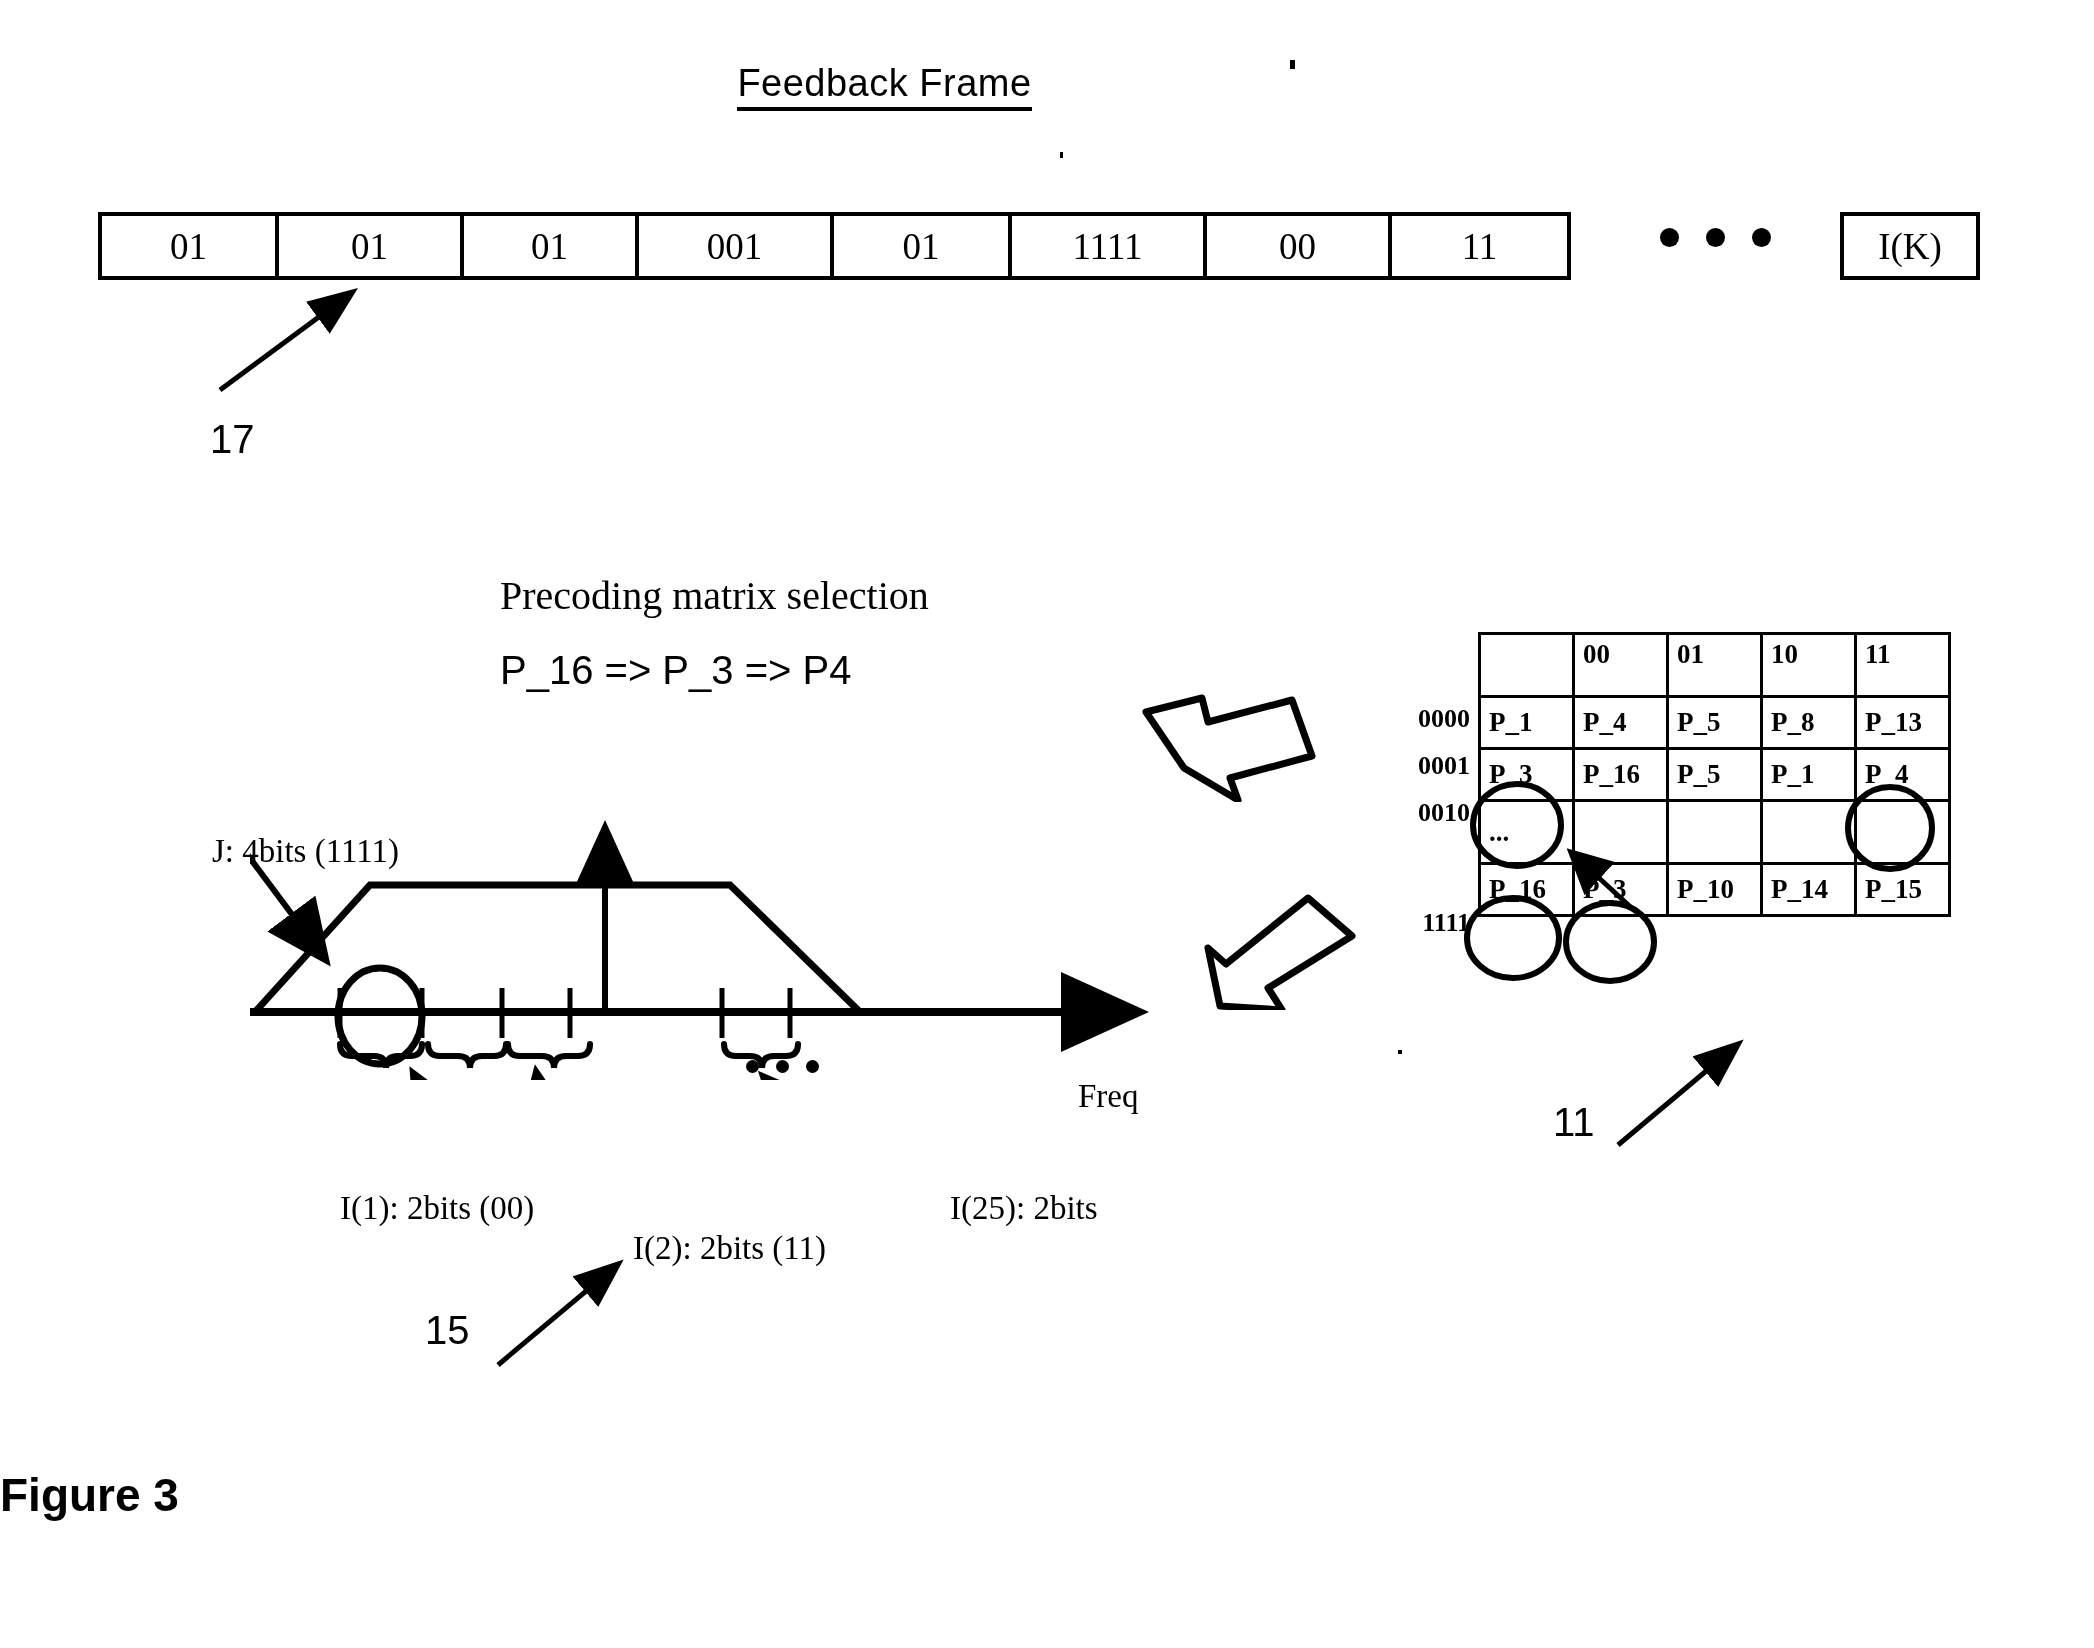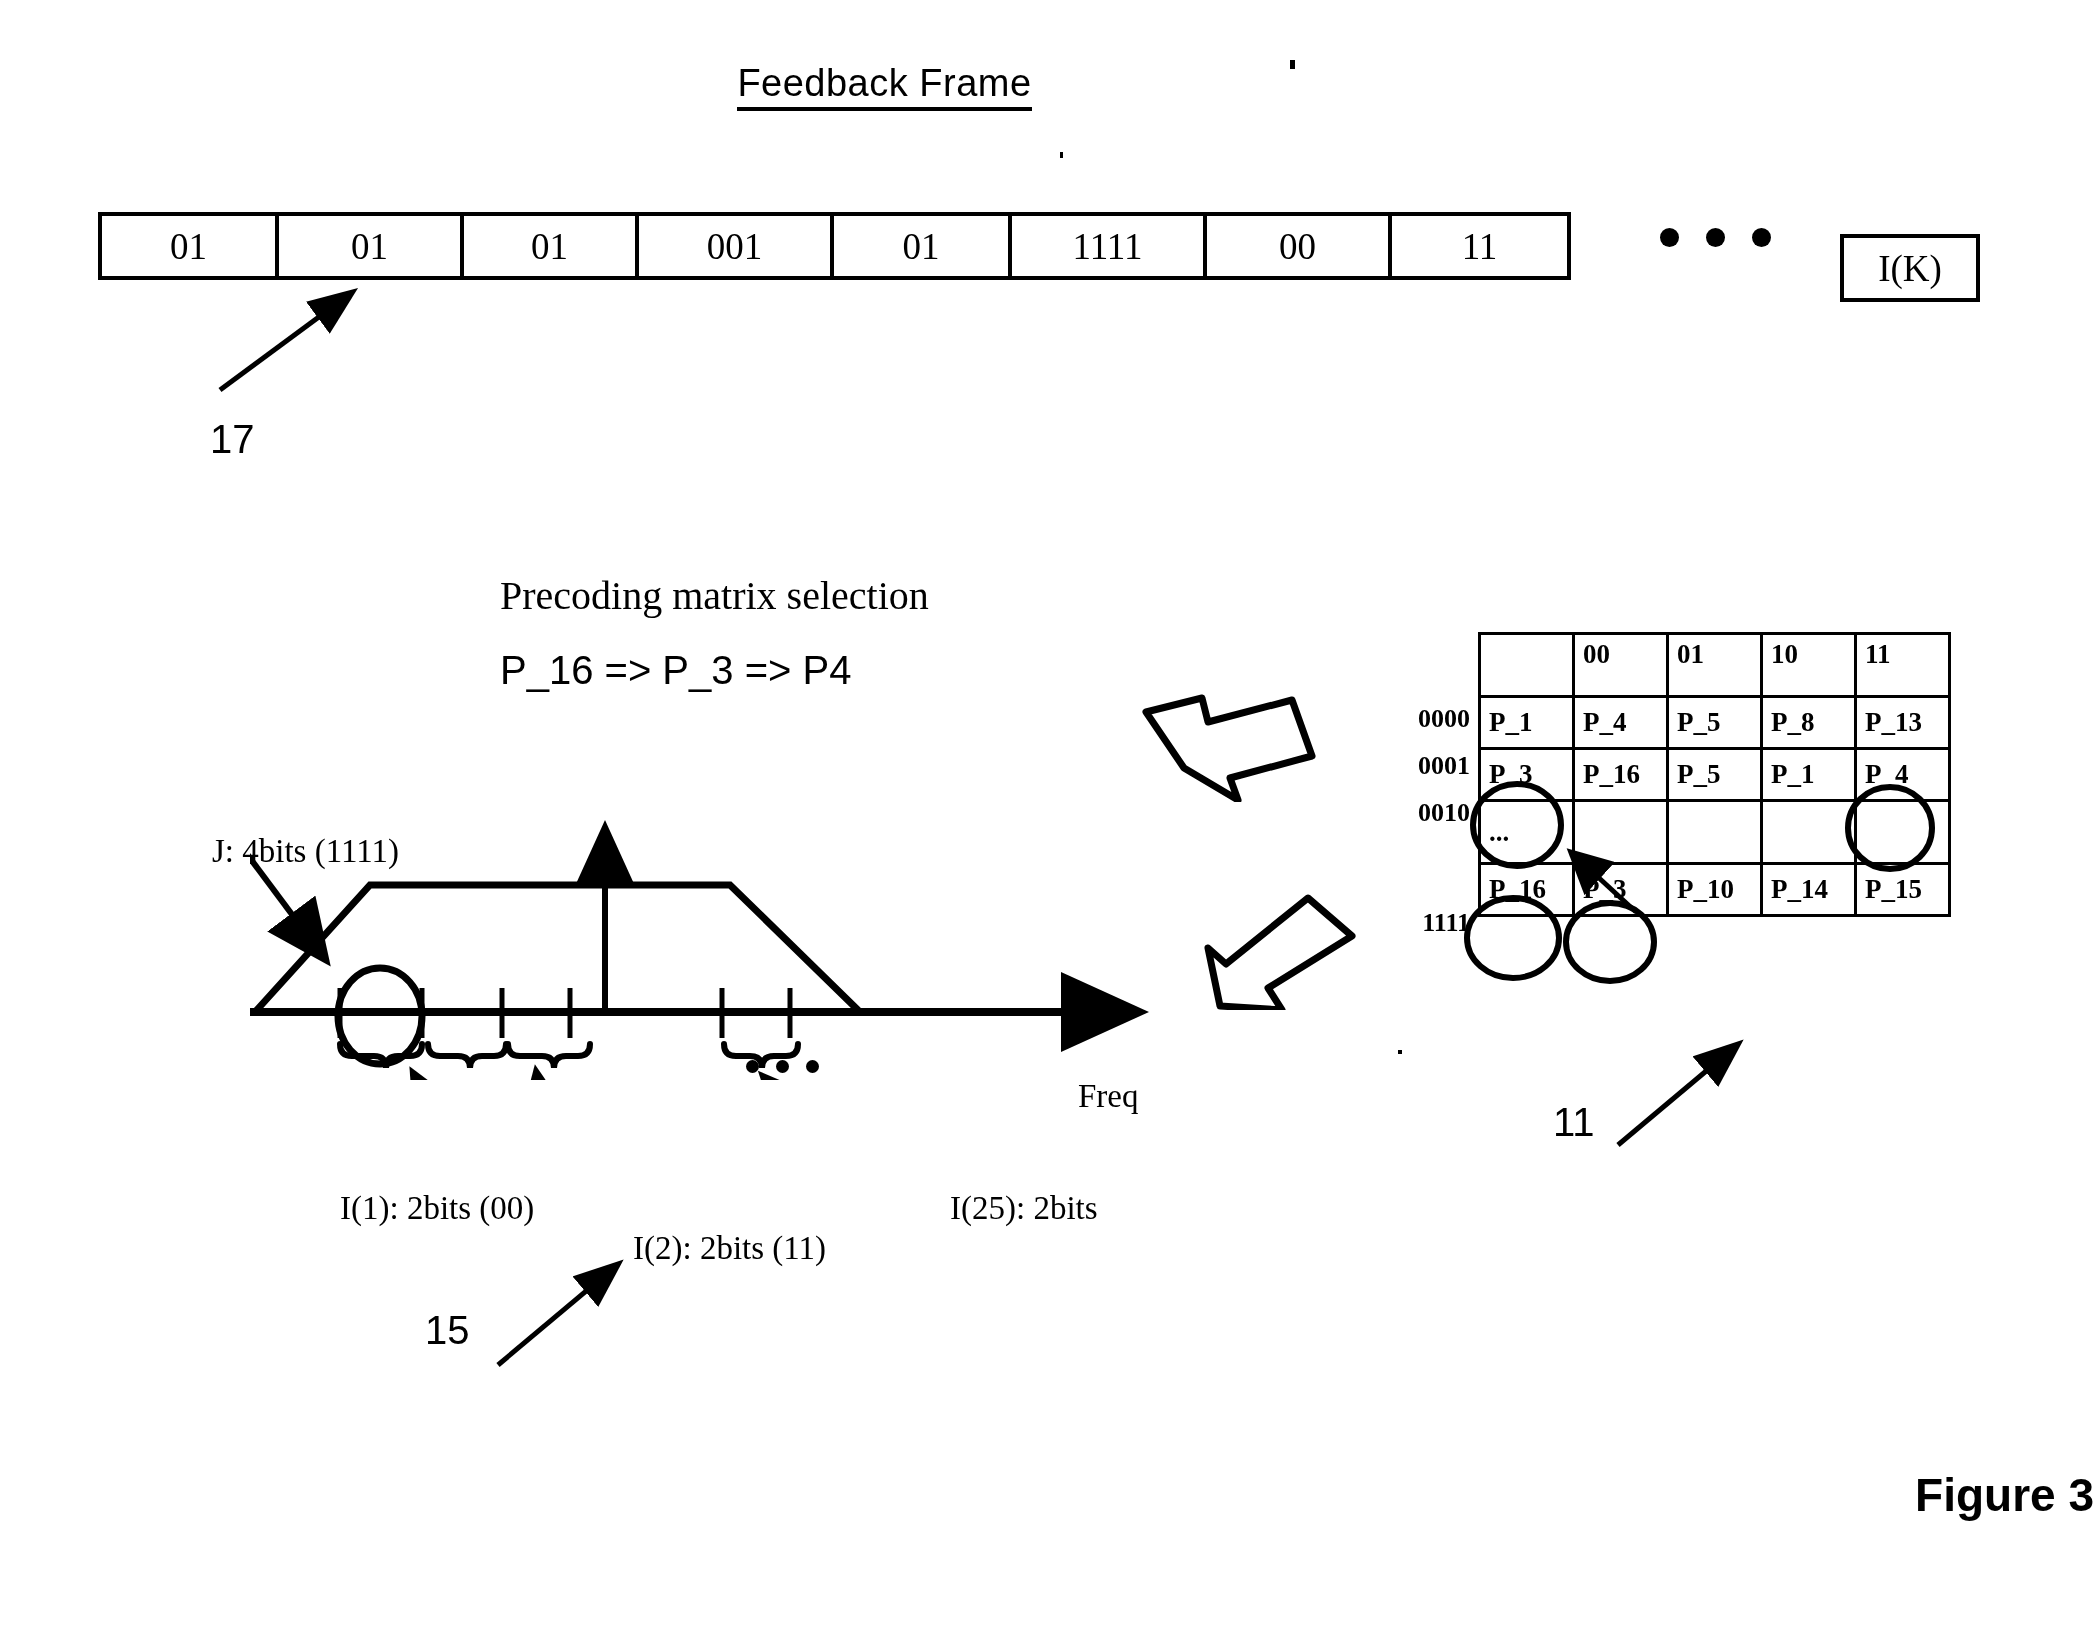--- a/index.html
+++ b/index.html
@@ -26,21 +26,21 @@
     font-family:"Liberation Serif", serif;
   }
   #fb-row .cell:last-child{border-right-width:4px;}
 
   #fb-dots{left:1660px;top:228px;font-size:0;}
   #fb-dots i{display:inline-block;width:19px;height:19px;border-radius:50%;background:#000;margin-right:27px;}
 
   #fb-last{
     left:1840px;top:212px;width:140px;height:68px;
     border:4px solid #000;box-sizing:border-box;
-    display:flex;align-items:center;justify-content:center;font-size:37px;margin-top:22px;
+    display:flex;align-items:center;justify-content:center;font-size:37px;
   }
 
   
   .refnum{font-family:"Liberation Sans", sans-serif;font-size:40px;}
 
   
   #pm-title{left:500px;top:572px;font-family:Liberation Serif, serif;font-size:40px;}
   #pm-seq{left:500px;top:648px;font-family:"Liberation Sans", sans-serif;font-size:40px;}
 
   
@@ -77,21 +77,21 @@
   #rowlabels div{height:47px;line-height:47px;}
   #rowlabels div.sp63{height:63px;line-height:63px;}
 
   
   #ref11{left:1553px;top:1100px;}
   #ref15{left:425px;top:1308px;}
   #ref17{left:210px;top:398px;margin-top:19px;}
 
   
   #figcap{
-    left:0;top:1468px;width:2094px;text-align:right;
+    left:0;top:1468px;width:2094px;text-align:left;
     font-family:"Liberation Sans", sans-serif;
     font-size:46px;font-weight:bold;
   }
 
   
   .speck{background:#000;width:5px;height:9px;}
 </style>
 </head>
 <body>
 

